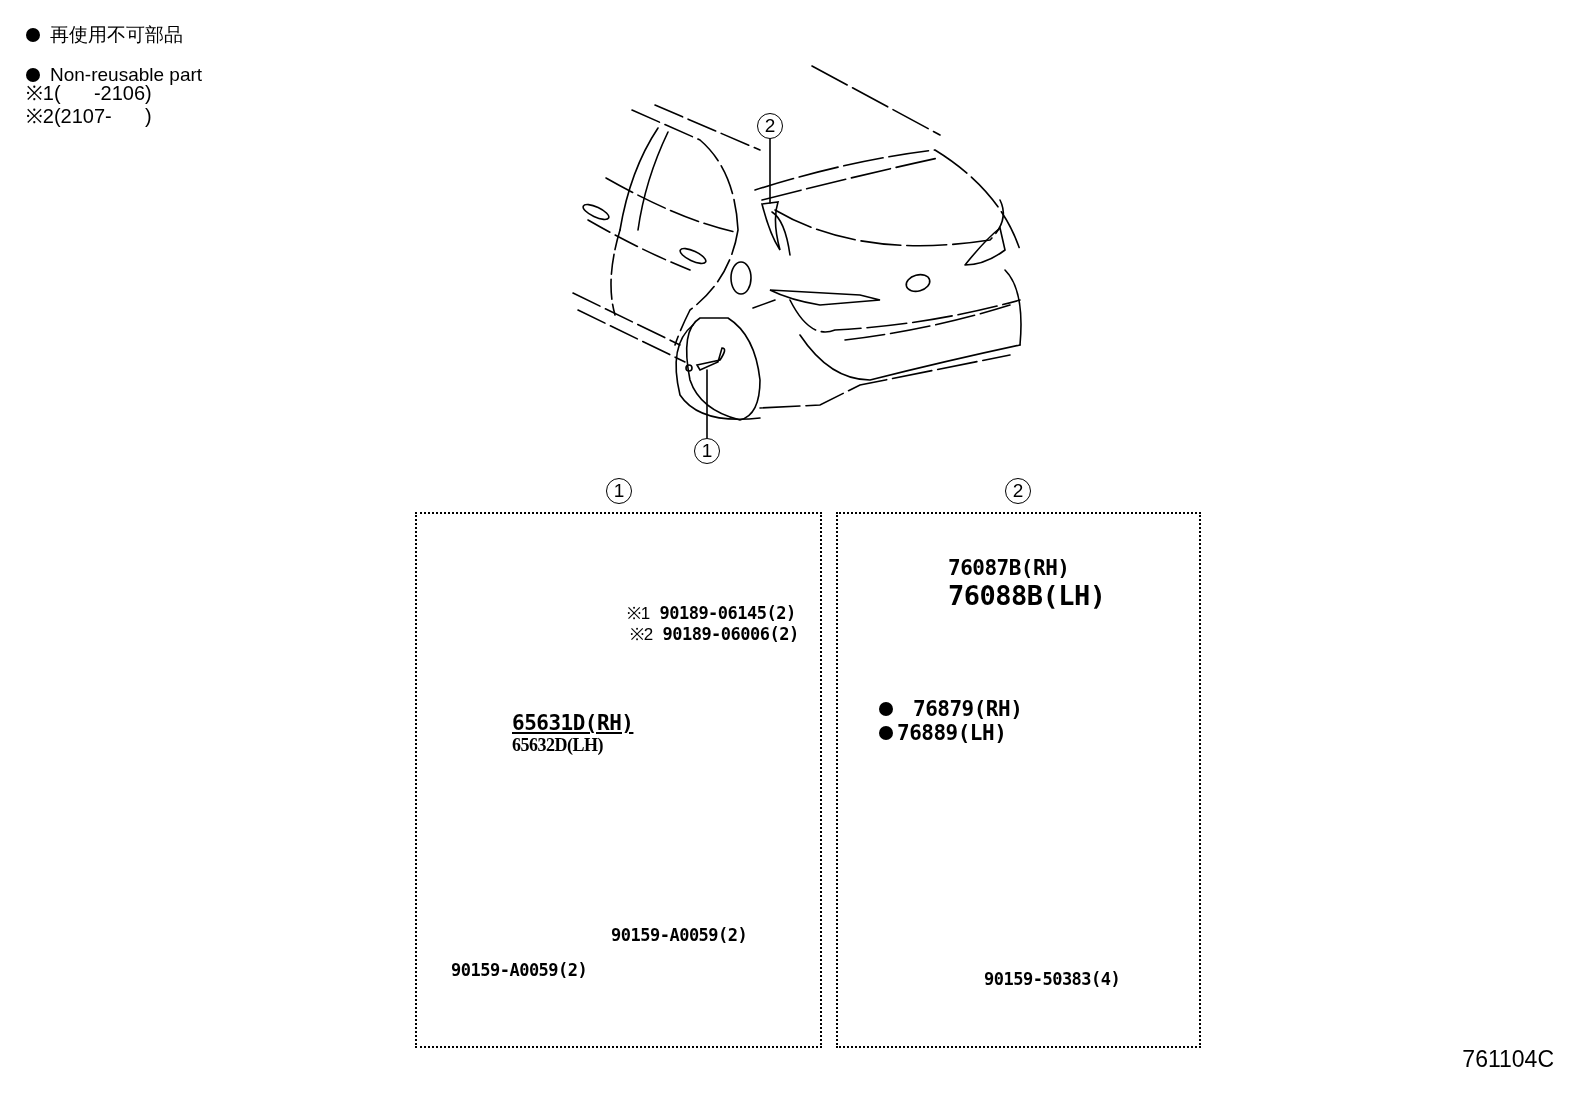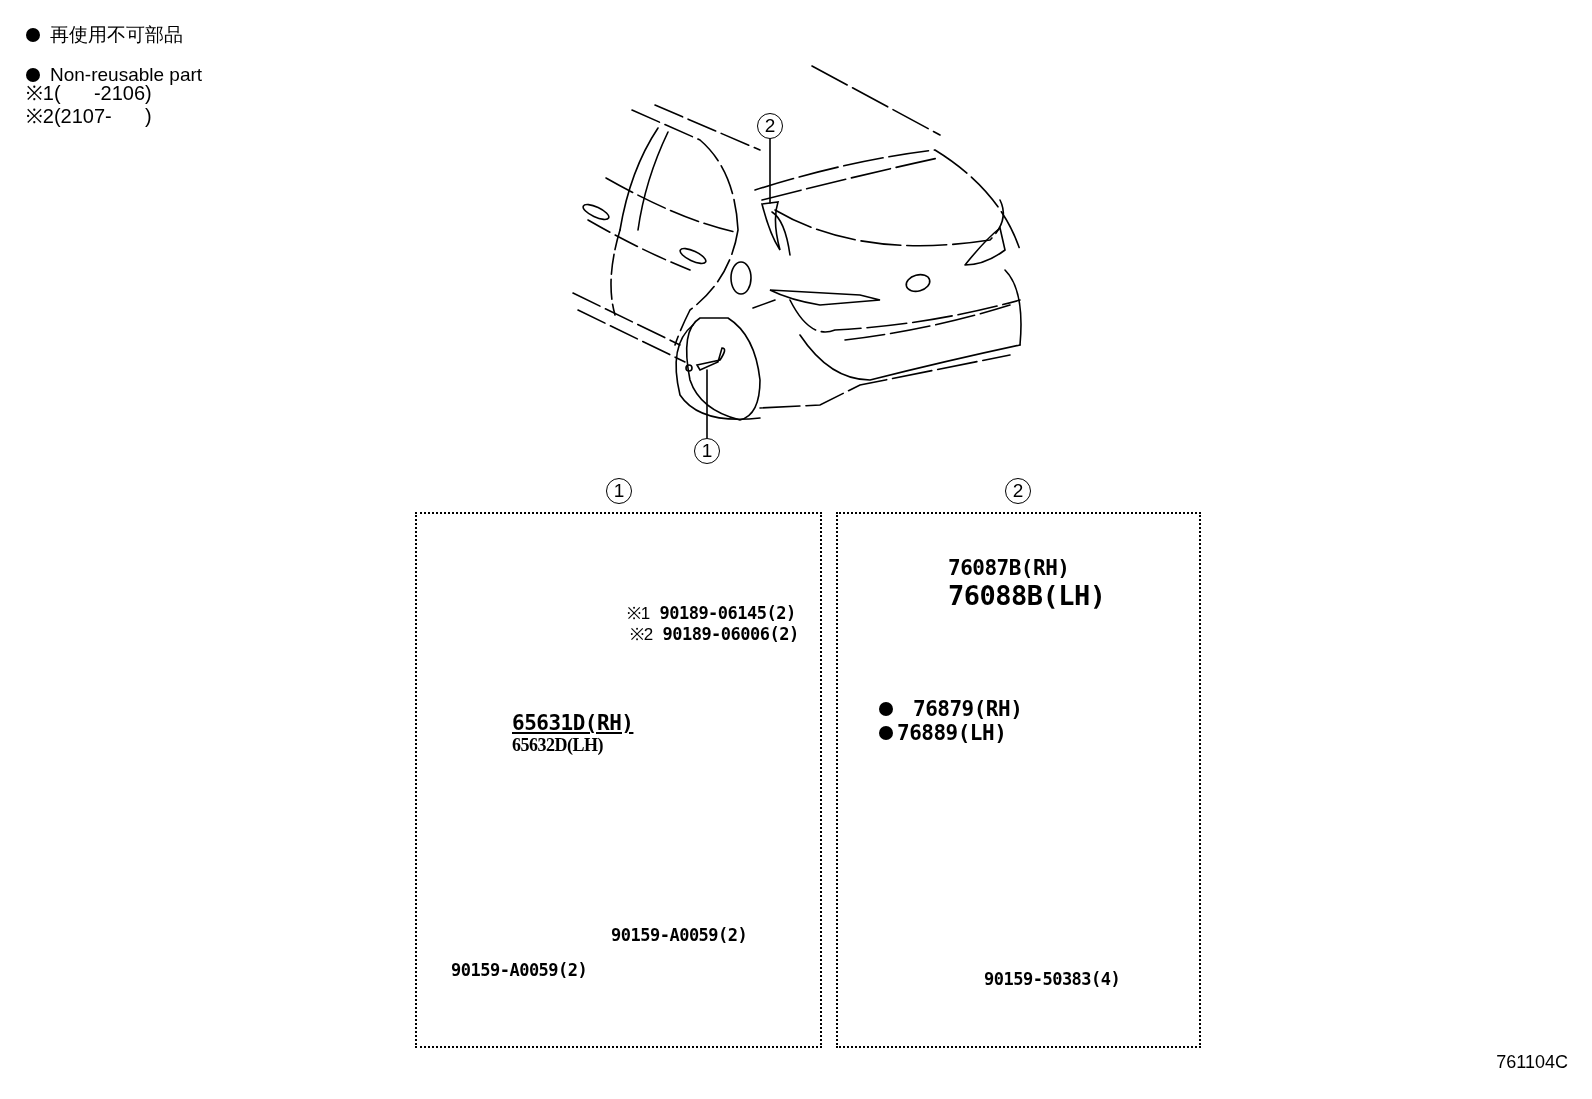--- a/index.html
+++ b/index.html
@@ -4,21 +4,21 @@
 <style>
   html, body { margin:0; padding:0; background:#ffffff; }
   body { width:1592px; height:1099px; position:relative; overflow:hidden; font-family:"DejaVu Sans", sans-serif; color:#000; }
   .legend-line { position:absolute; left:26px; font-family:"Liberation Sans", sans-serif; font-size:19px; white-space:nowrap; display:flex; align-items:center;justify-content:center; }
   .dot { display:inline-block; width:14px; height:14px; border-radius:50%; background:#000; margin-right:10px; }
   .note-line { position:absolute; left:26px; font-family:"Liberation Sans", sans-serif; font-size:20px; white-space:pre; }
   .panel { position:absolute; border:2px dotted #000; box-sizing:border-box; background:#fff; }
   .pn { position:absolute; font-family:"DejaVu Sans Mono", monospace; font-weight:bold; font-size:19px; white-space:pre; letter-spacing:-0.5px; }
   .pn-s { position:absolute; font-family:"DejaVu Sans Mono", monospace; font-weight:bold; font-size:17px; white-space:pre; letter-spacing:-0.5px; }
   .circ { position:absolute; width:26px; height:26px; border:1.5px solid #000; border-radius:50%; box-sizing:border-box; display:flex; align-items:center; justify-content:center; font-family:"Liberation Sans", sans-serif; font-size:19px; background:#fff; }
-  .figno { position:absolute; right:24px; bottom:26px; font-family:"Liberation Sans", sans-serif; font-size:18px; }
+  .figno { position:absolute; right:38px; bottom:26px; font-family:"Liberation Sans", sans-serif; font-size:23px; }
   svg { position:absolute; left:0; top:0; }
 </style>
 </head>
 <body>
 
 <div class="legend-line" style="top:22px;">
   <span class="dot"></span>
   <span>再使用不可部品</span>
 </div>
 <div class="legend-line" style="top:47px;margin-top:17px;">

